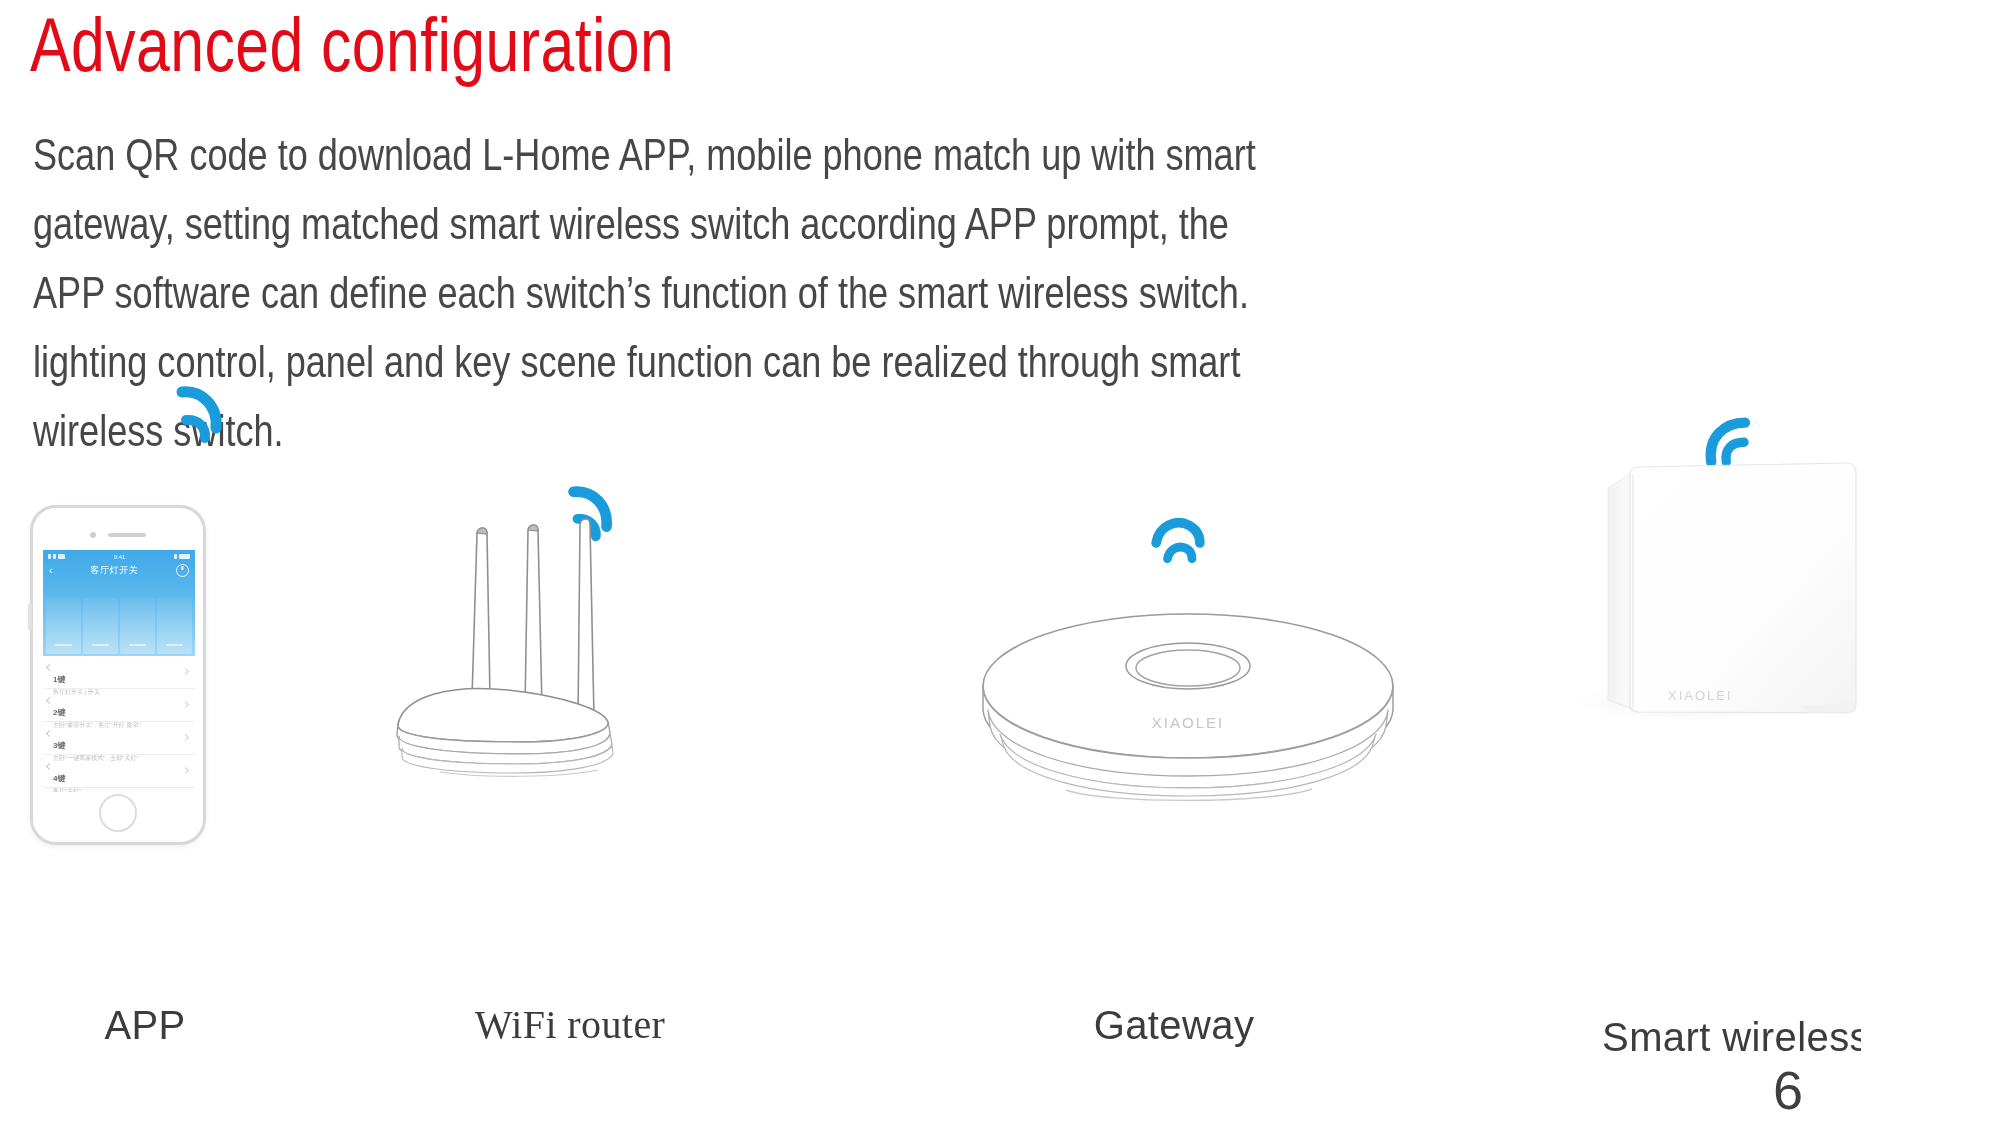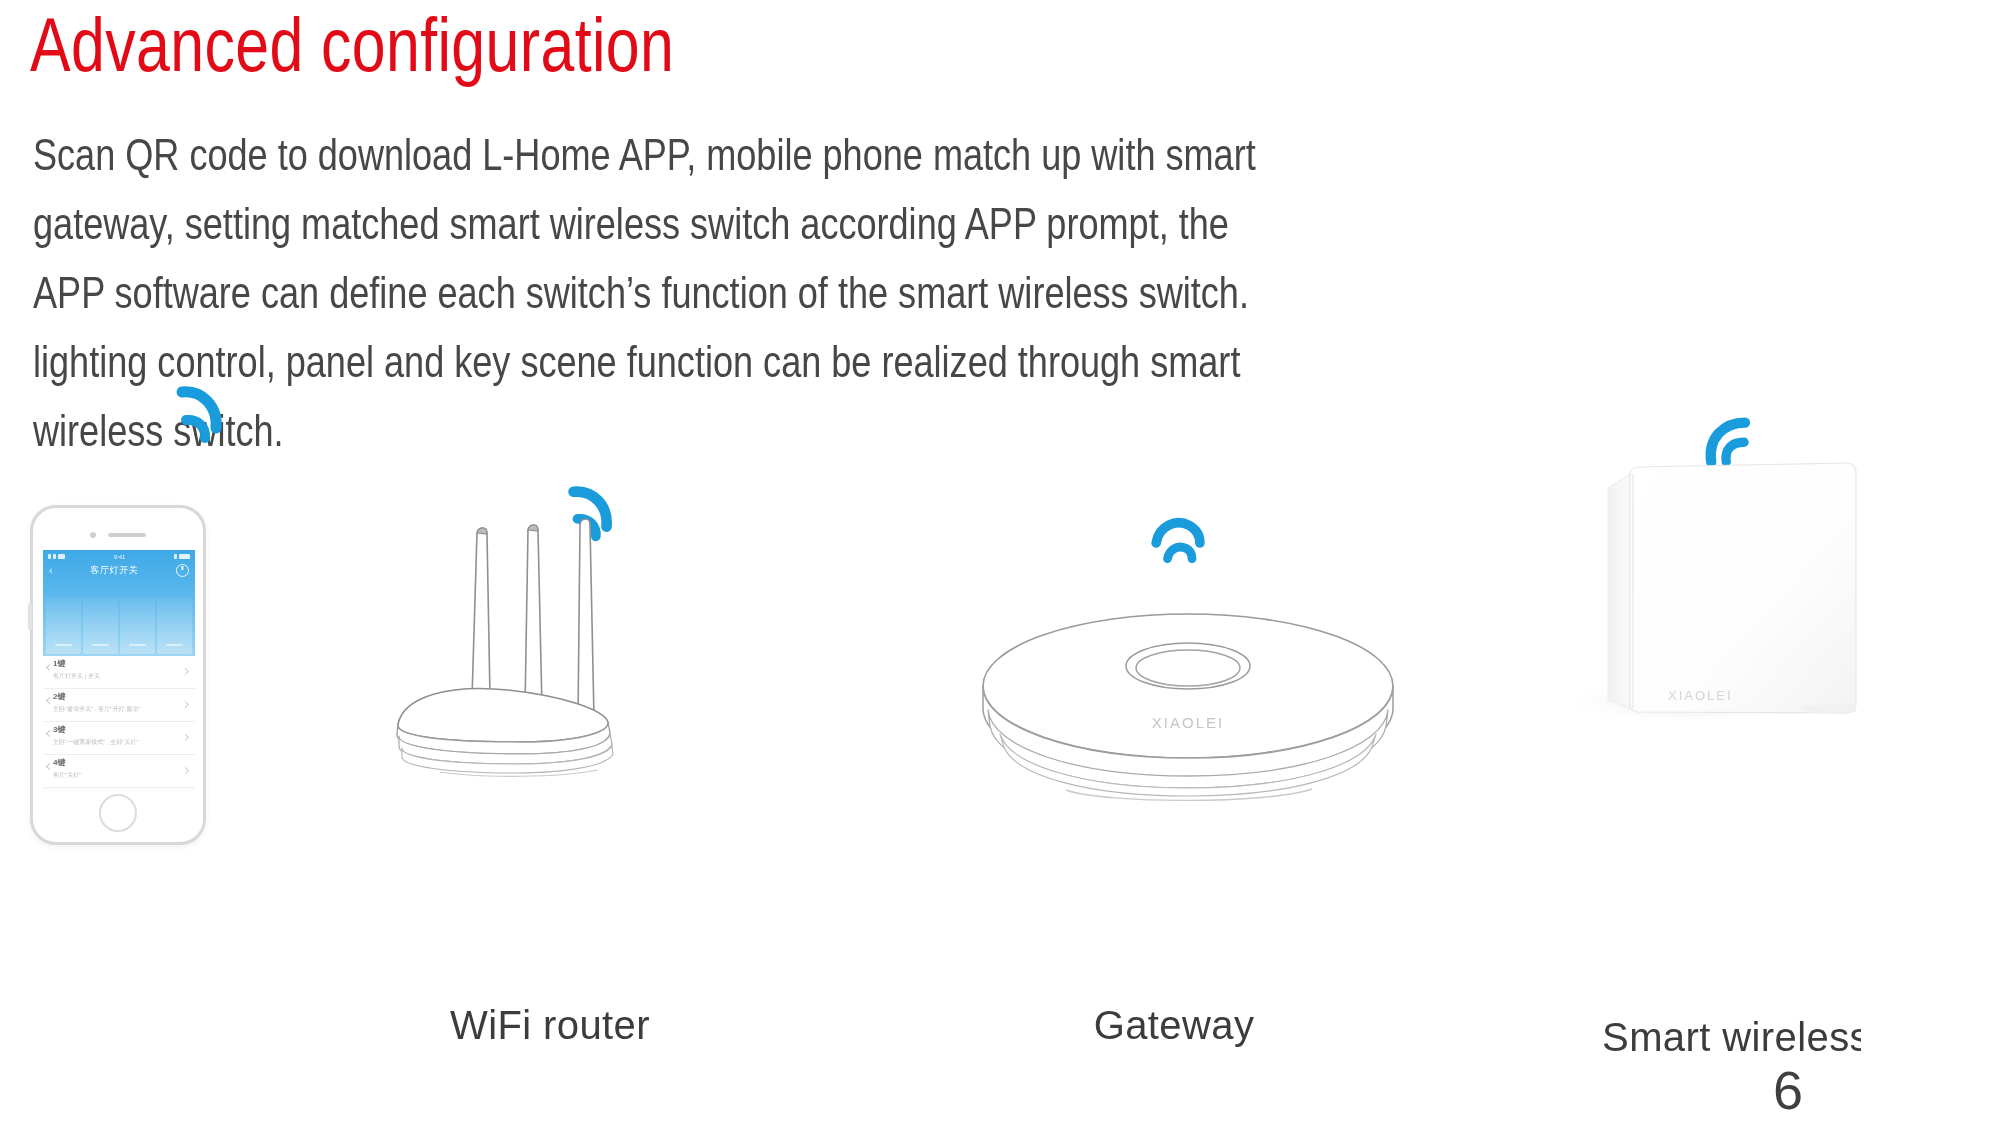--- a/index.html
+++ b/index.html
@@ -73,21 +73,21 @@
     position: absolute;
     top: 1000px;
     text-align: center;
     color: #3c3c3c;
     font-size: 40px;
     line-height: 50px;
     font-family: "Liberation Sans Narrow", "Liberation Sans", sans-serif;
     letter-spacing: 0.4px;
   }
   .cap-app     { left: 0px;    width: 290px; }
-  .cap-router  { left: 350px;  width: 400px; }
+  .cap-router  { left: 370px;  width: 400px; font-family: Liberation Serif, serif; }
   .cap-gateway { left: 924px;  width: 500px; }
   .cap-panel   { left: 1516px; width: 440px; margin-top: 12px; }
 
   
   .page-number {
     position: absolute;
     right: 58px;
     bottom: 8px;
     color: #3f3f3f;
     font-size: 54px;
@@ -199,21 +199,21 @@
   .hero-card::after {
     content: ""; position: absolute; left: 25%; bottom: 8px;
     width: 50%; height: 2px; background: rgba(255,255,255,0.55);
     border-radius: 1px;
   }
   .app-list { background: #ffffff; }
   .app-row {
     position: relative;
     height: 33px;
     border-bottom: 1px solid #eeeeee;
-    padding: 2px 8px 0 10px;
+    padding: 18px 8px 0 10px;
     box-sizing: border-box;
   }
   .row-icon {
     position: absolute; left: 4px; top: 9px;
     width: 4px; height: 4px;
     border-top: 1px solid #c6c6c6;
     border-right: 1px solid #c6c6c6;
     transform: rotate(-135deg);
   }
   .row-title {
@@ -441,20 +441,21 @@
         <path d="M73 14 L73 248" fill="none" stroke="#e3e3e3" stroke-width="1"></path>
 
         <path d="M240 246 L296 243 L296 252 L250 253 Z" fill="#f0f0f0" opacity="0.7"></path>
 
         <text class="brandtext" x="108" y="240" font-size="13" fill="#d4d4d4">XIAOLEI</text>
       </svg>
     </div>
 
   </div>
 
+  <div class="caption cap-app">APP</div>
   <div class="caption cap-router">WiFi router</div>
   <div class="caption cap-gateway">Gateway</div>
   <div class="caption cap-panel">
     <div>Smart wireless</div>
   </div>
 
   <div class="page-number">6</div>
 
 </div>
 

